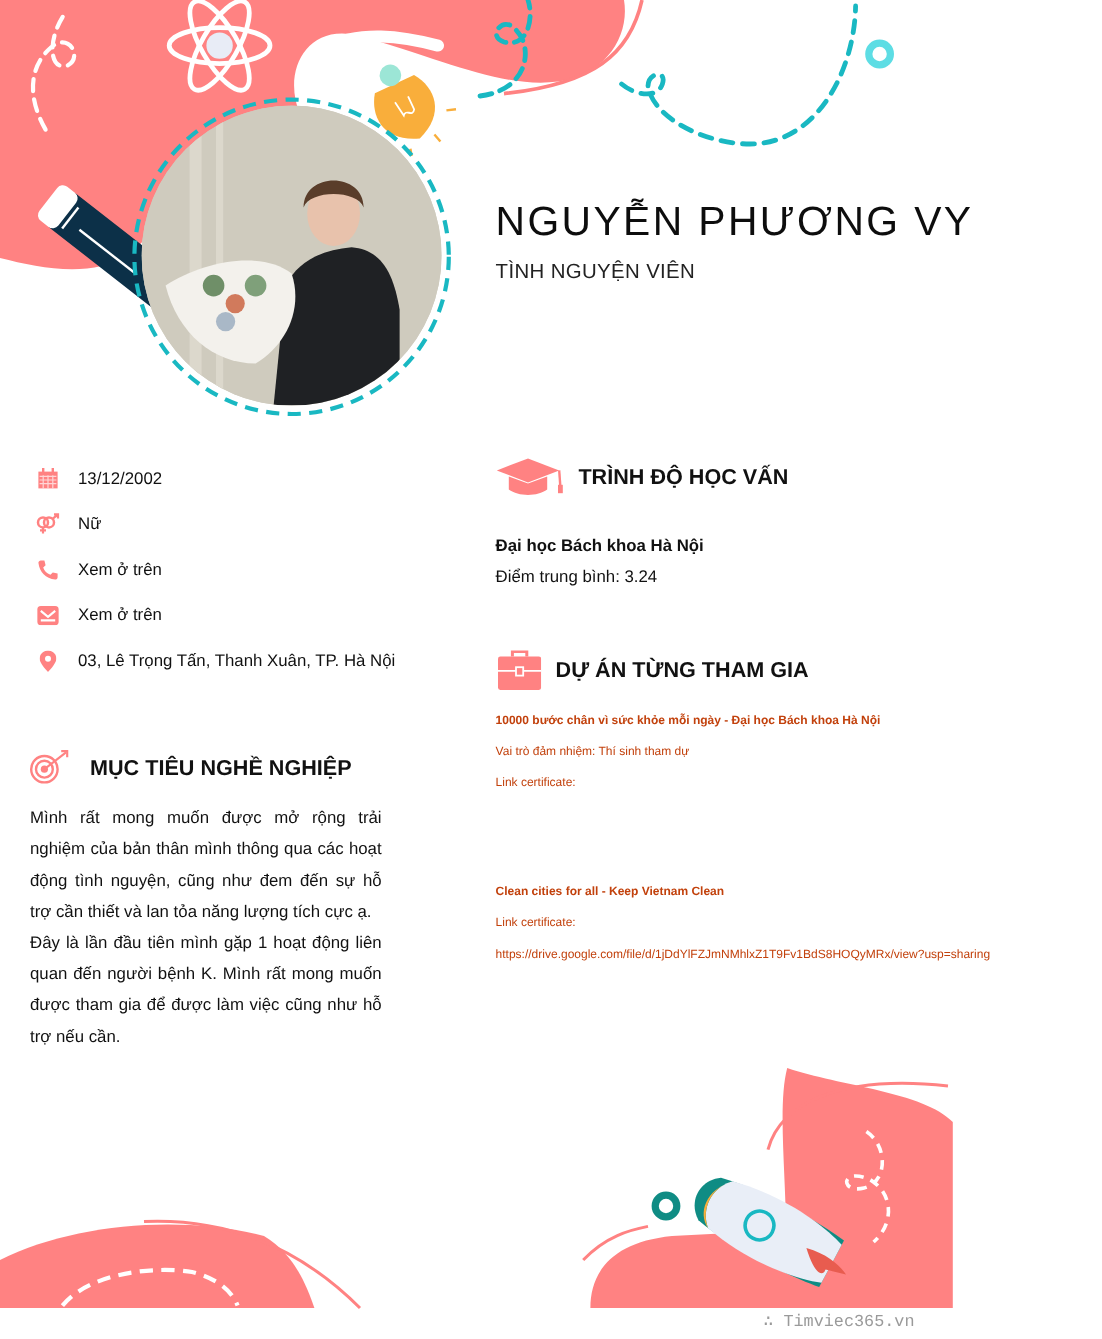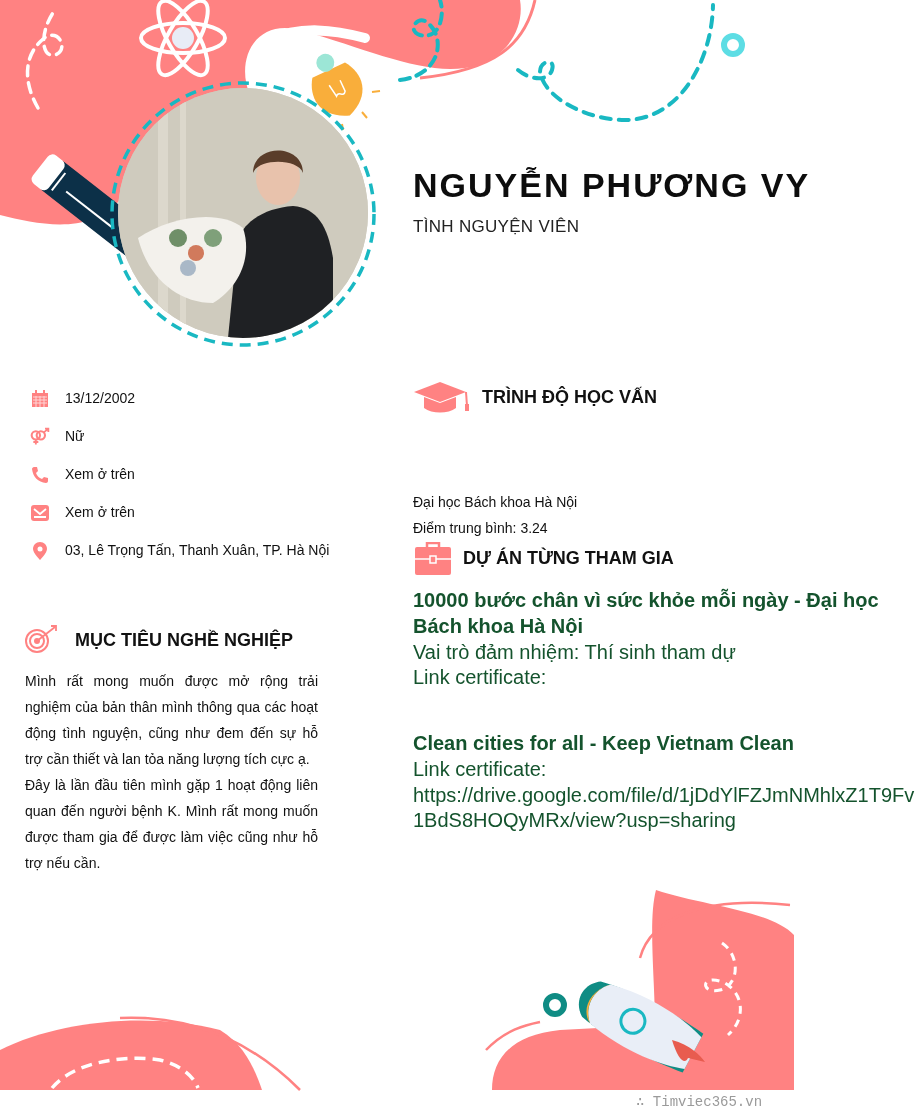--- a/index.html
+++ b/index.html
@@ -4,37 +4,37 @@
 <style>
   html, body { margin: 0; padding: 0; background: #ffffff; }
   body { width: 918px; height: 1116px; position: relative; overflow: hidden;
          font-family: "Liberation Sans", "DejaVu Sans", sans-serif; color: #111; }
   .abs { position: absolute; }
   svg.deco { position: absolute; left: 0; top: 0; }
 
   .photo { left: 118px; top: 88px; width: 250px; height: 250px; border-radius: 50%;
            overflow: hidden; background: #cfcbbe; }
 
-  .name { left: 413px; top: 166px; font-size: 34px; font-weight: bold; letter-spacing: 2px; color: #0d0d0d; white-space: nowrap; }
+  .name { left: 413px; top: 166px; font-size: 34px; font-weight: normal; letter-spacing: 2px; color: #0d0d0d; white-space: nowrap; }
   .role { left: 413px; top: 217px; font-size: 17px; color: #222; letter-spacing: 0.3px; white-space: nowrap; }
 
   .info-row { position: absolute; left: 30px; width: 300px; display: flex; align-items: flex-start; }
   .info-row .ic { width: 20px; height: 20px; margin-right: 15px; flex: none; display:flex; align-items:center; justify-content:center; }
   .info-row .tx { font-size: 14px; line-height: 26px; color: #111; margin-top: -4px; }
 
   .sec-head { position: absolute; display: flex; align-items: center; }
   .sec-title { font-size: 18px; font-weight: bold; color: #111; white-space: nowrap; }
 
   .objective { left: 25px; top: 668px; width: 293px; font-size: 14px; line-height: 26px; text-align: justify; color: #111; }
   .objective p { margin: 0; }
 
   .edu { left: 413px; top: 442px; font-size: 14px; line-height: 25.5px; color: #111; }
-  .edu .b { font-weight: normal; margin-top: 48px; }
-
-  .proj { position: absolute; left: 413px; width: 505px; font-size: 20px; line-height: 25.8px; color: #14532d; }
+  .edu .b { font-weight: bold; }
+
+  .proj { position: absolute; left: 413px; width: 505px; font-size: 10px; line-height: 25.8px; color: #c2410c; }
   .proj .b { font-weight: bold; }
   .proj .link { word-break: break-all; }
 
   .watermark { left: 636px; top: 1093px; font-family: "Liberation Mono", "DejaVu Sans Mono", monospace; font-size: 14px; color: #9a9a9a; white-space: nowrap; }
 </style>
 </head>
 <body>
 
 <svg class="deco" width="918" height="1116" viewBox="0 0 918 1116">
 

